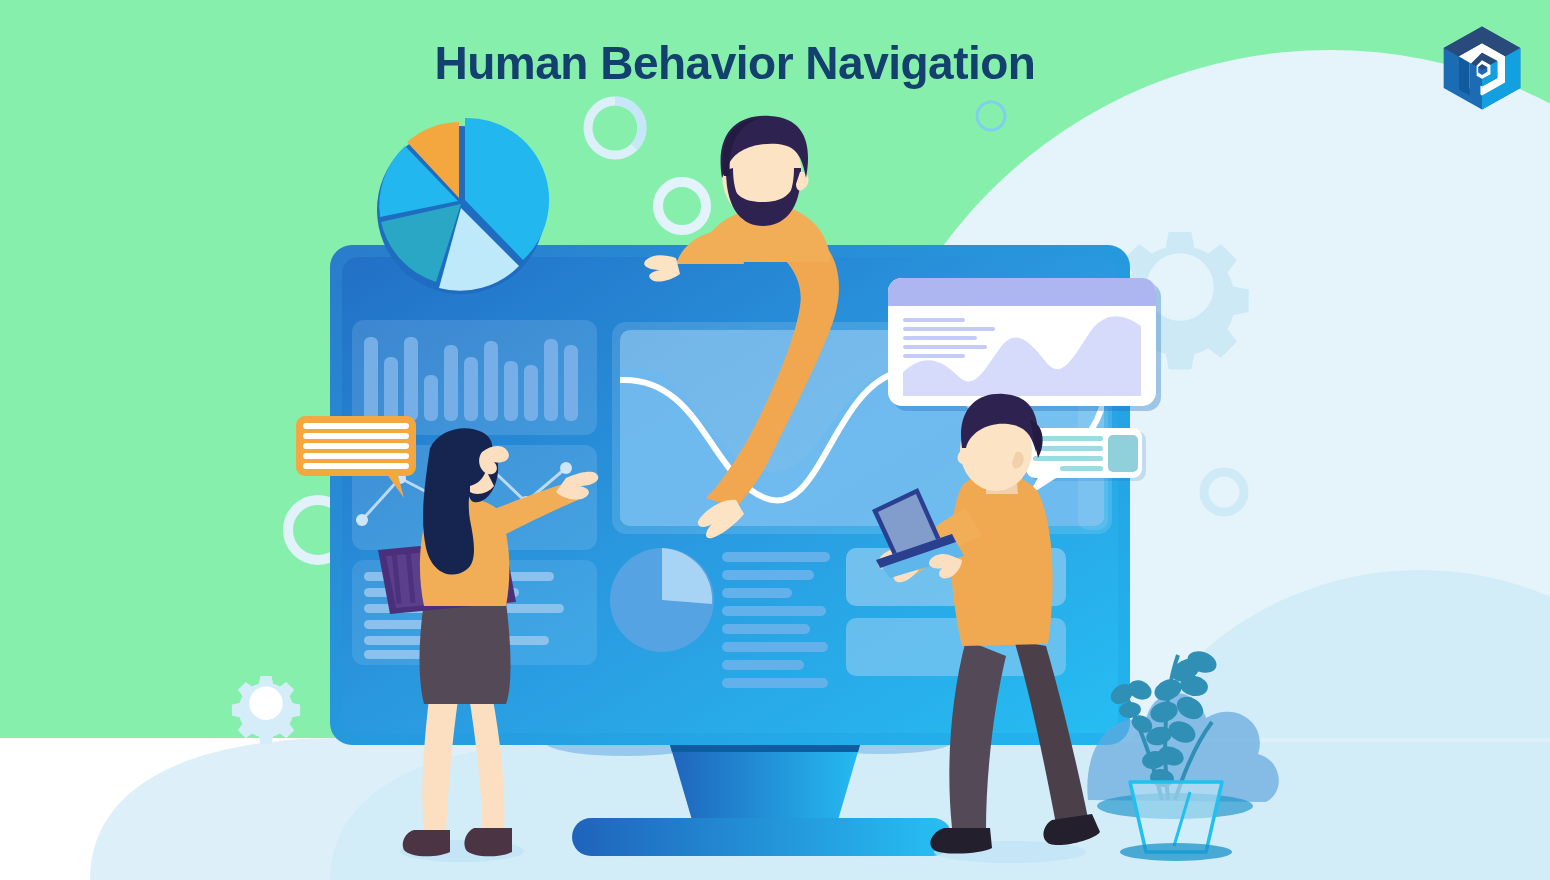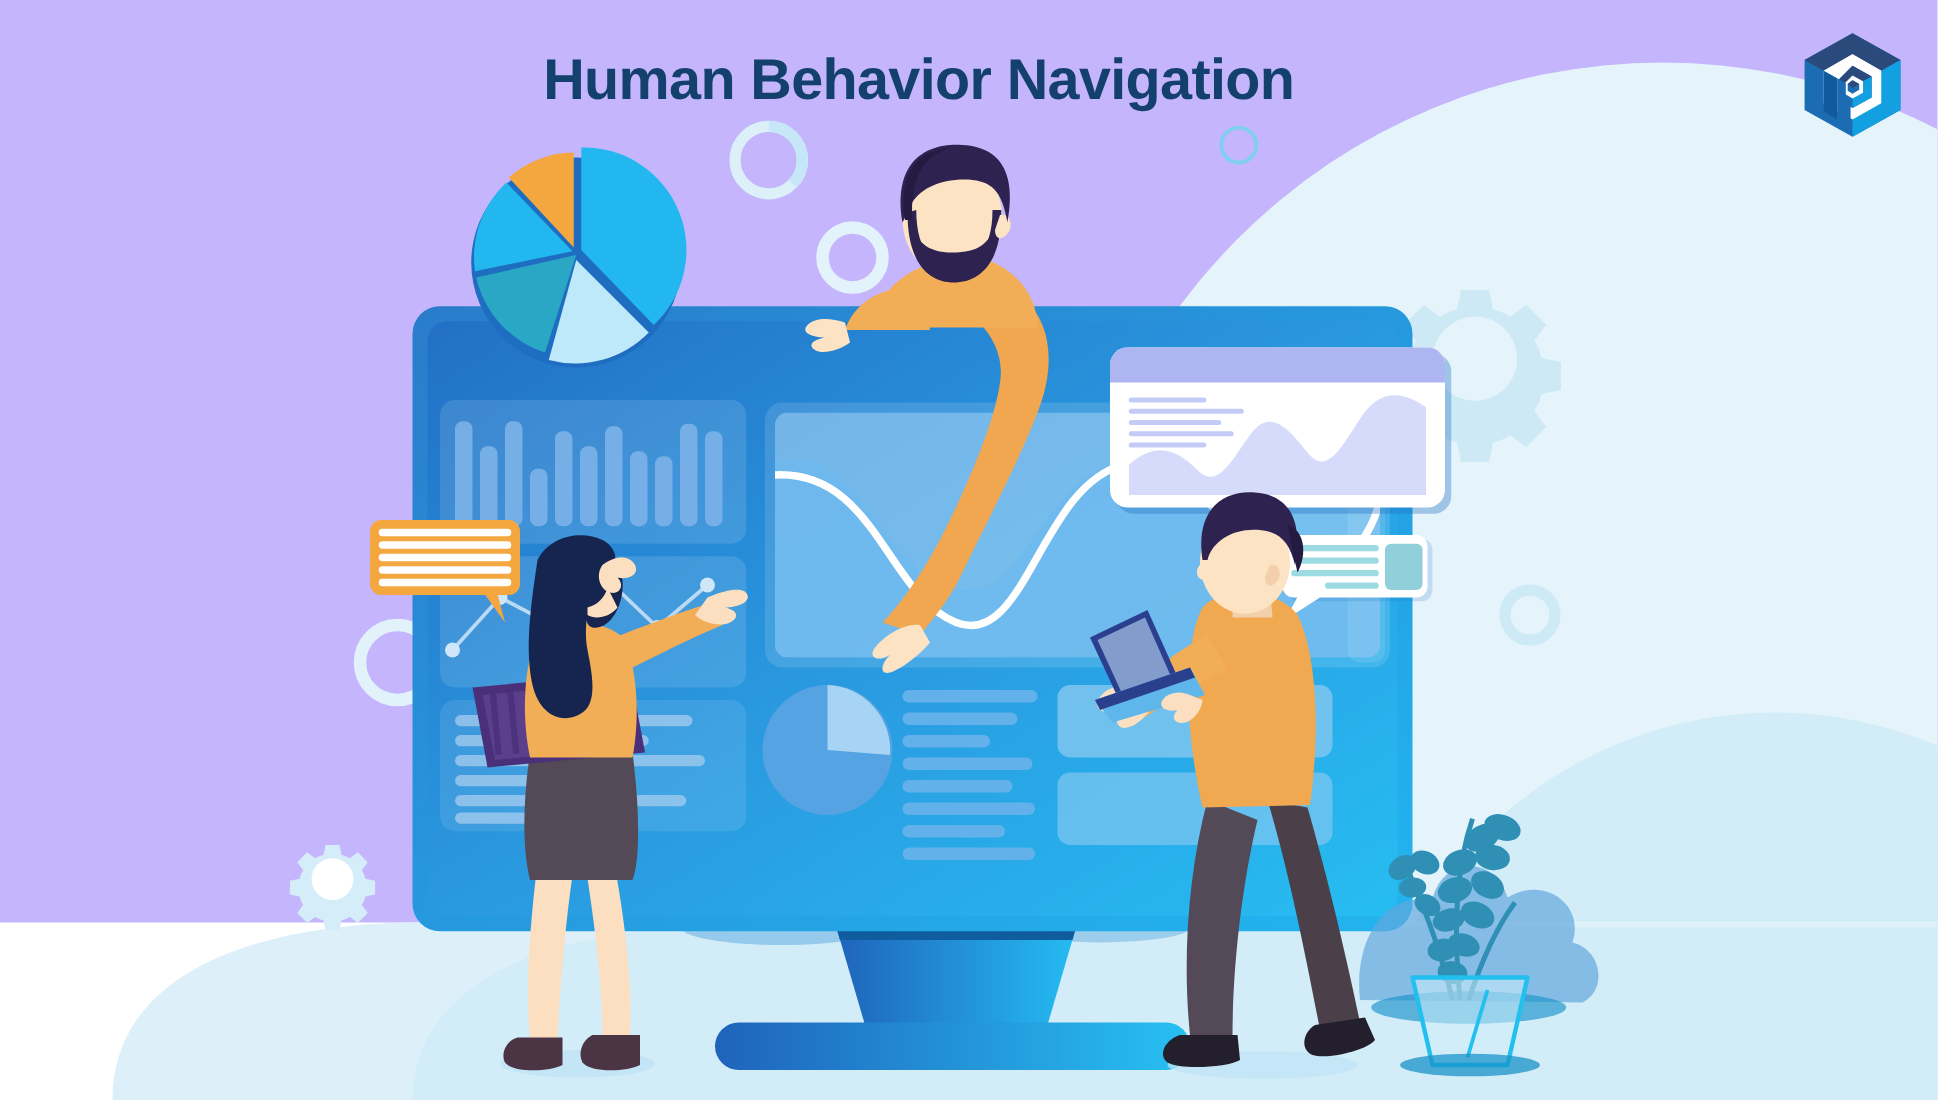--- a/index.html
+++ b/index.html
@@ -1,17 +1,17 @@
 <!DOCTYPE html>
 <html><head>
 <meta charset="utf-8">
 <style>
   html,body{margin:0;padding:0;background:#fff;}
   body{width:1550px;height:880px;overflow:hidden;font-family:"Liberation Sans",sans-serif;}
-  #stage{position:relative;width:1550px;height:880px;background:#c4b5fd;overflow:hidden;}
+  #stage{position:relative;width:1550px;height:880px;background:#86efac;overflow:hidden;}
   #stage svg.layer{position:absolute;left:0;top:0;width:1550px;height:880px;}
   #title{
     position:absolute;left:0;top:36px;width:1470px;text-align:center;
     font-family:"Liberation Sans",sans-serif;
     font-size:46px;font-weight:bold;letter-spacing:-0.5px;
     color:#14406e;
   }
   #logo{position:absolute;right:22px;top:22px;width:92px;height:92px;}
 </style>
 </head>

